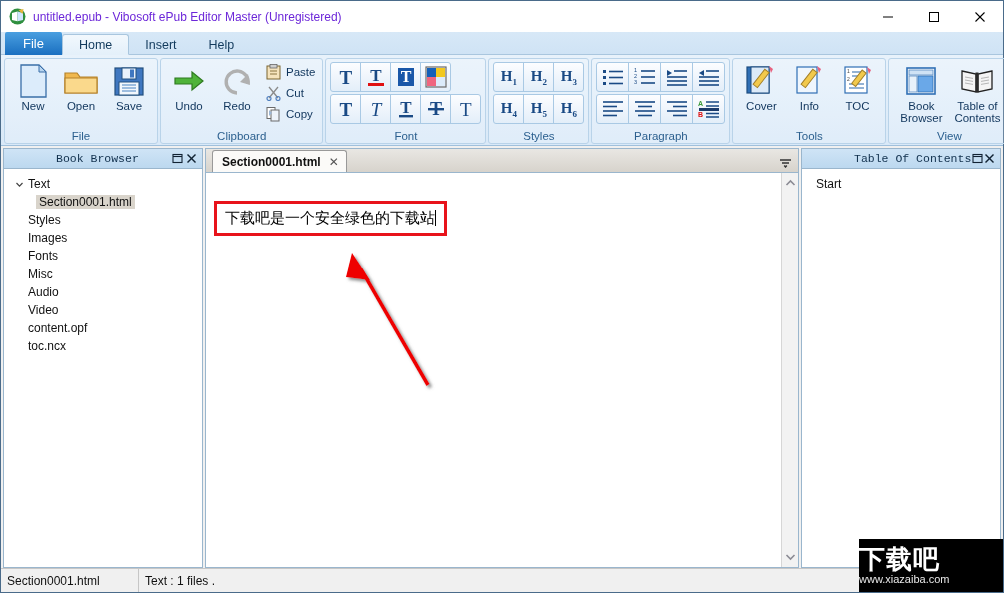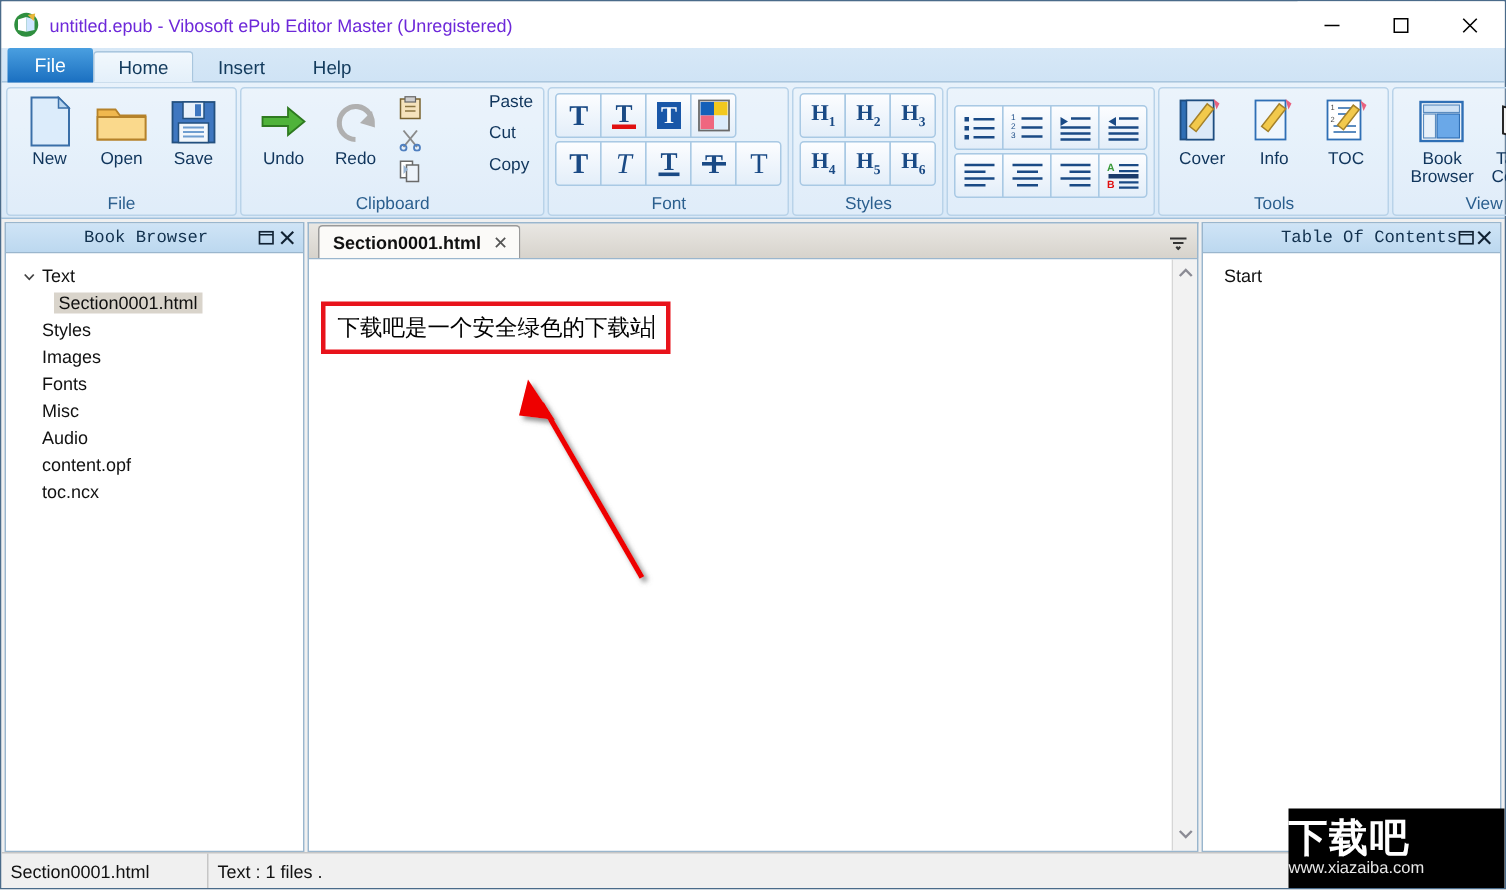--- a/index.html
+++ b/index.html
@@ -93,23 +93,22 @@
   }
   .bigbtn {
     width: 48px; display: flex; flex-direction: column;
     align-items: center; justify-content: flex-start;
     padding-top: 2px; height: 66px;
   }
   .bigbtn .bi { height: 38px; display: flex; align-items: center; justify-content: center; }
   .bigbtn .bl { font-size: 11.5px; color: #10355c; line-height: 12px; text-align: center; }
   .smallcol { display: flex; flex-direction: column; justify-content: center; height: 66px; }
   .smallbtn {
-    display: flex; height: 21px;
+    display: flex; align-items: center; height: 21px;
     padding: 0 3px;
-    gap: 40px;
   }
   .smallbtn .si { width: 19px; display: flex; align-items: center; justify-content: center; }
   .smallbtn .sl { font-size: 11.5px; color: #10355c; margin-left: 3px; }
 
   
   .igrid { display: flex; flex-direction: column; gap: 2px; padding: 2px 0; }
   .irow { display: flex; gap: 0; }
   .icell {
     width: 31px; height: 30px;
     border: 1px solid #a9c9e4; margin-left: -1px;
@@ -541,20 +540,21 @@
                 <rect x="2" y="9" width="20" height="3" fill="#1a3a6a"></rect>
                 <g stroke="#1a4a85" stroke-width="1.5">
                     <line x1="9" y1="14.5" x2="22" y2="14.5"></line>
                     <line x1="9" y1="18" x2="22" y2="18"></line>
                   </g>
               </svg>
             </div>
           </div>
         </div>
       </div>
+      <div class="rgroup-label">Paragraph</div>
     </div>
 
     <div class="rgroup">
       <div class="rgroup-body">
         <div class="bigbtn">
           <div class="bi">
             <svg width="34" height="34" viewBox="0 0 34 34">
               <rect x="3" y="3" width="22" height="26" fill="#2f6fb5" stroke="#1d4d80" stroke-width="1.2"></rect>
               <rect x="7" y="3" width="18" height="26" fill="#dceaf8" stroke="#1d4d80" stroke-width="1"></rect>
               <g>
@@ -684,20 +684,23 @@
           <div class="tnode plain">
             <span class="tlabel">Fonts</span>
           </div>
           <div class="tnode plain">
             <span class="tlabel">Misc</span>
           </div>
           <div class="tnode plain">
             <span class="tlabel">Audio</span>
           </div>
           <div class="tnode plain">
+            <span class="tlabel">Video</span>
+          </div>
+          <div class="tnode plain">
             <span class="tlabel">content.opf</span>
           </div>
           <div class="tnode plain">
             <span class="tlabel">toc.ncx</span>
           </div>
         </div>
       </div>
     </div>
 
     <div class="center-wrap">

